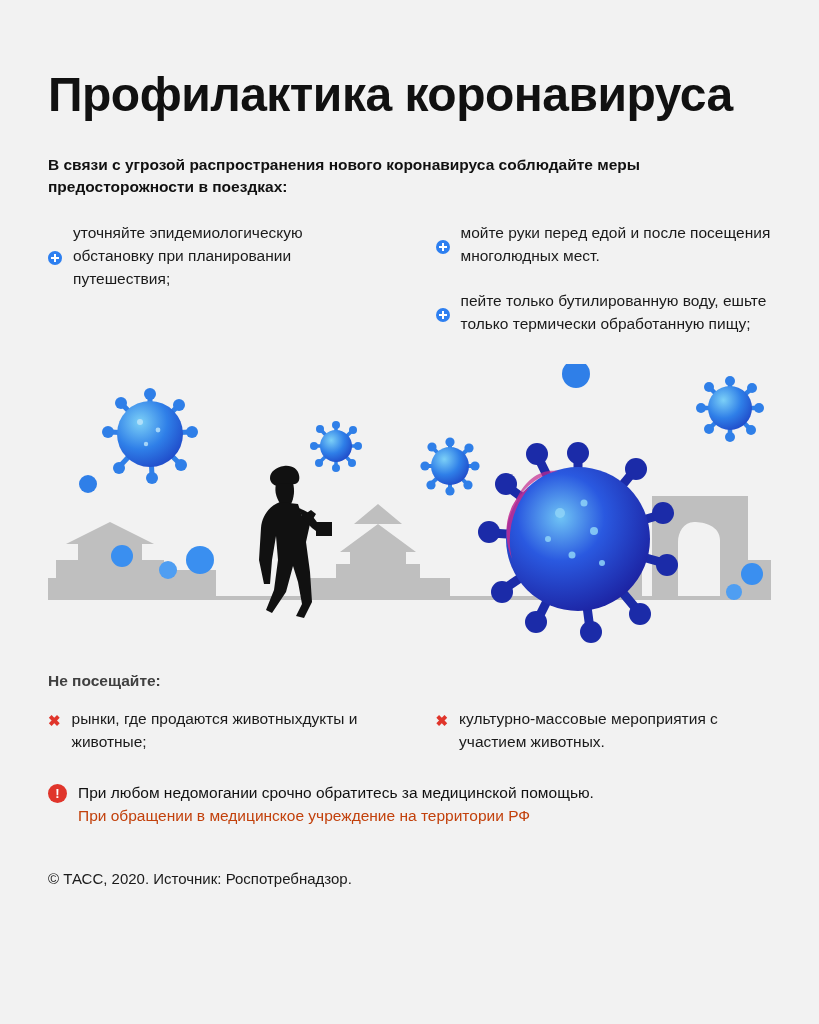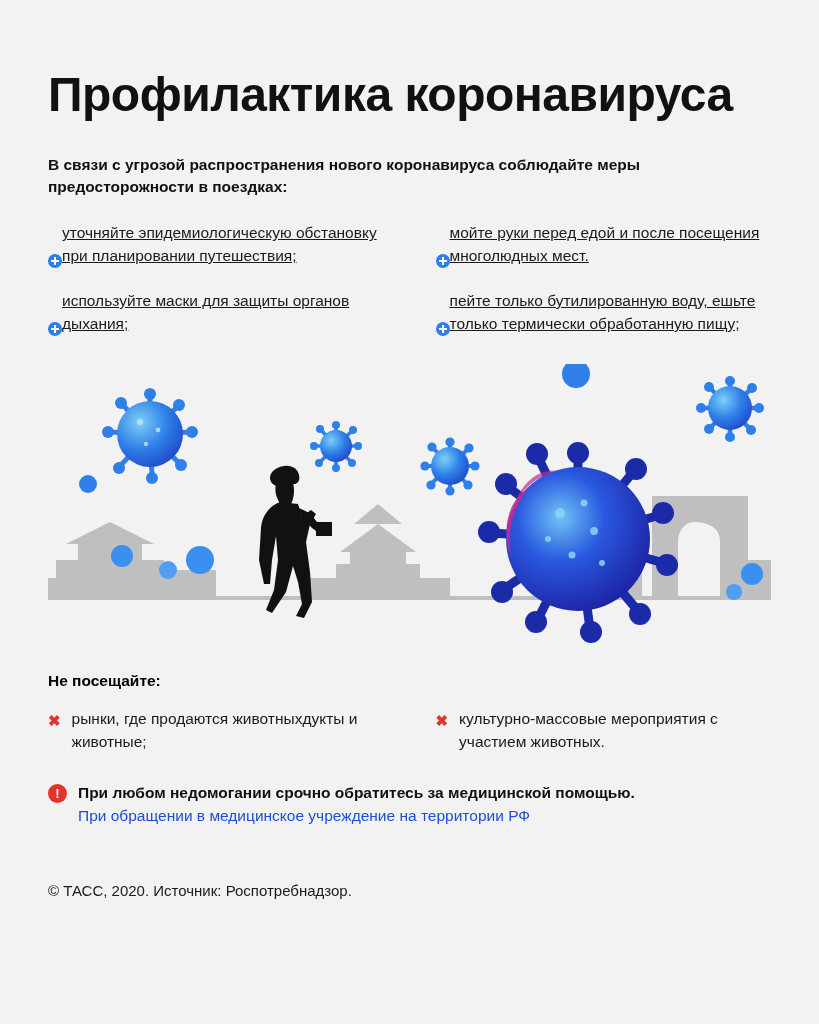--- a/index.html
+++ b/index.html
@@ -42,23 +42,23 @@
   .cols {
     display: flex;
     gap: 52px;
     margin-top: 24px;
   }
   .col {
     width: 340px;
   }
   .tip {
     display: flex;
+    gap: 11px;
     margin-bottom: 22px;
-    align-items: flex-end;
-    text-decoration: underline;
+    align-items: center;
   }
   .bullet-plus {
     flex: 0 0 auto;
     width: 14px;
     height: 14px;
     border-radius: 50%;
     background: #2d7ff0;
     position: relative;
     margin-top: 4px;
   }
@@ -84,21 +84,21 @@
     margin-top: 6px;
     height: 300px;
     width: 723px;
   }
   .art svg { display: block; }
 
   .subhead {
     font-size: 15.5px;
     font-weight: bold;
     margin-top: 8px;
-    color: #000000;
+    color: #404040;
   }
   .avoid-cols {
     display: flex;
     gap: 52px;
     margin-top: 18px;
   }
   .avoid {
     display: flex;
     gap: 11px;
     align-items: flex-start;
@@ -126,54 +126,50 @@
     background: #e0352b;
     color: #fff;
     font-size: 13px;
     font-weight: bold;
     line-height: 19px;
     text-align: center;
     margin-top: 2px;
   }
   .warn-strong {
     font-size: 15.5px;
-    font-weight: bold;
+    font-weight: normal;
     line-height: 1.45;
     color: #111;
   }
   .warn-body {
     font-size: 15.5px;
     line-height: 1.45;
-    color: #1d4ed8;
+    color: #c2410c;
     margin-top: 1px;
   }
   .credit {
-    margin-top: 54px;
+    margin-top: 42px;
     font-size: 15px;
     color: #1a1a1a;
   }
 </style>
 </head>
 <body>
 
 <div class="page">
 
   <h1 class="title">Профилактика коронавируса</h1>
 
   <p class="lead">В связи с угрозой распространения нового коронавируса соблюдайте меры предосторожности в поездках:</p>
 
   <div class="cols">
     <div class="col">
       <div class="tip">
         <span class="bullet-plus"></span>
         <span class="tip-text">уточняйте эпидемиологическую обстановку при планировании путешествия;</span>
-      </div>
-      <div class="tip">
-        <span class="bullet-plus"></span>
-        <span class="tip-text">используйте маски для защиты органов дыхания;</span>
       </div>
     </div>
     <div class="col">
       <div class="tip">
         <span class="bullet-plus"></span>
         <span class="tip-text">мойте руки перед едой и после посещения многолюдных мест.</span>
       </div>
       <div class="tip">
         <span class="bullet-plus"></span>
         <span class="tip-text">пейте только бутилированную воду, ешьте только термически обработанную пищу;</span>

